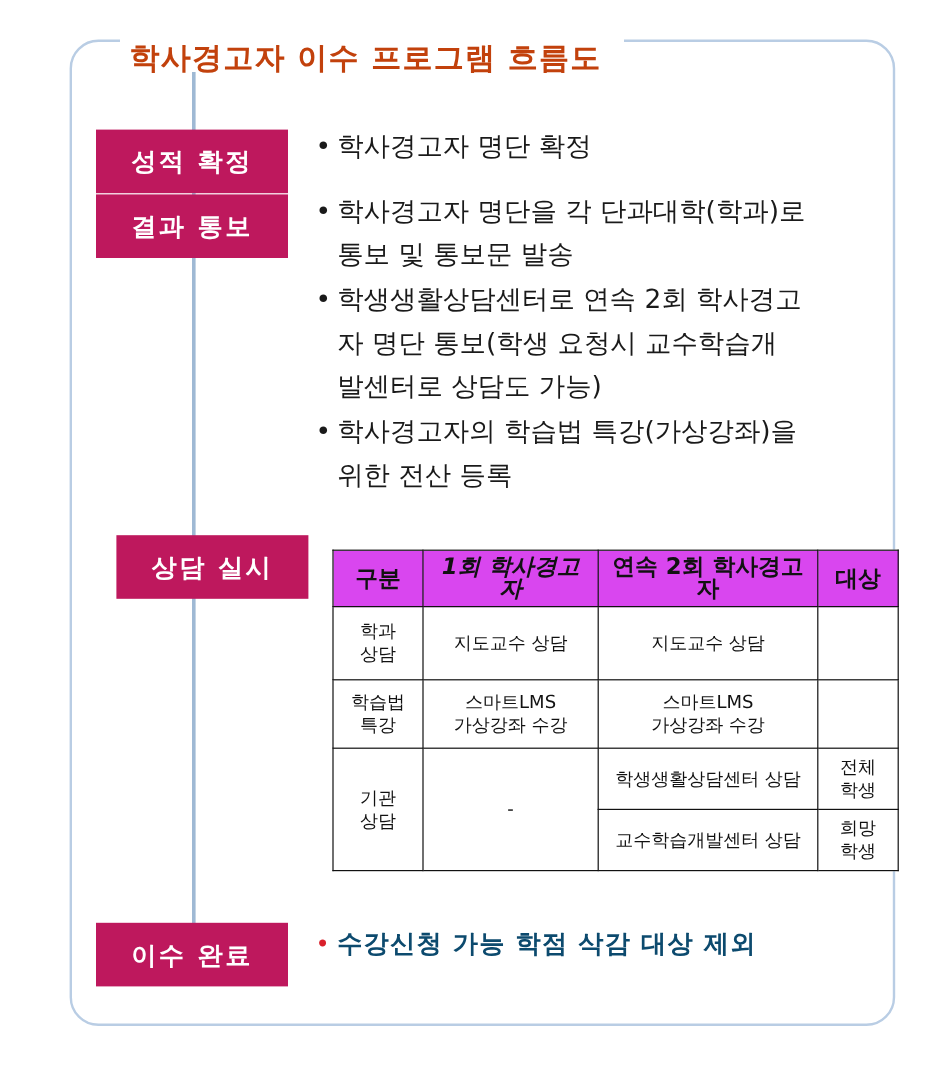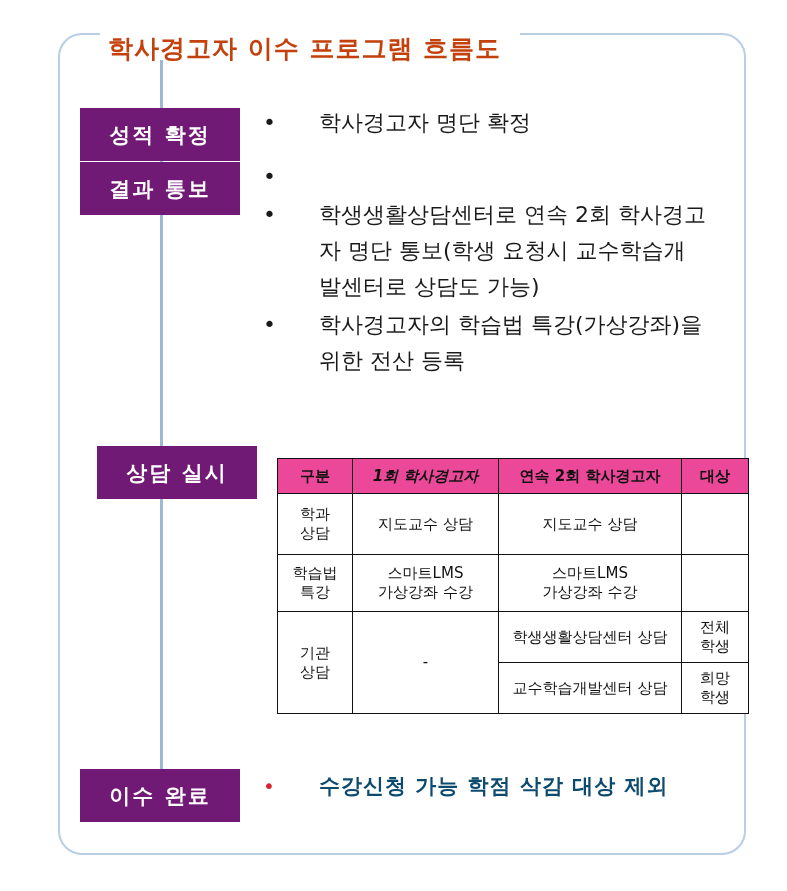--- a/index.html
+++ b/index.html
@@ -56,21 +56,21 @@
     width: 3px;
     height: 740px;
     background: #9fb9d4;
   }
 
   
   .pill {
     position: absolute;
     width: 160px;
     height: 53px;
-    background: #701a75;
+    background: #be185d;
     color: #ffffff;
     font-size: 21px;
     font-weight: bold;
     letter-spacing: 2px;
     display: flex;
     align-items: center;
     justify-content: center;
     box-sizing: border-box;
   }
   #pill-0 { left: 80px; top: 108px; }
@@ -92,21 +92,20 @@
     width: 18px;
     flex: 0 0 18px;
     font-size: 22px;
     line-height: 36px;
     color: #1a1a1a;
   }
   .bullet-text {
     font-size: 22px;
     line-height: 36px;
     white-space: pre-line;
-    margin-left: 38px;
   }
   #bullets-top { left: 263px; top: 105px; width: 460px; }
   #bullets-notify { left: 263px; top: 159px; width: 460px; }
   #bullets-complete { left: 263px; top: 770px; width: 460px; }
   #bullets-complete .bullet-dot { color: #d9202b; font-size: 20px; line-height: 32px;}
   #bullets-complete .bullet-text {
     color: #0c4a6e;
     font-size: 21px;
     font-weight: bold;
     line-height: 32px;
@@ -126,24 +125,24 @@
     font-size: 15px;
     color: #111111;
     text-align: center;
     vertical-align: middle;
     padding: 4px 6px;
     font-weight: normal;
     line-height: 19px;
     white-space: pre-line;
   }
   #matrix thead th {
-    background: #ec4899;
+    background: #d946ef;
     font-weight: bold;
     height: 26px;
-    font-size: 15px;
+    font-size: 19px;
     text-align: center;
   }
   .c-head { width: 62px; }
   .c-one  { width: 133px; font-style: italic; }
   .c-two  { width: 170px; }
   .c-tgt  { width: 54px; }
   .row-tall td { height: 52px; }
   .row-mid td { height: 48px; }
   .row-small td { height: 42px; }
 </style>
@@ -164,20 +163,22 @@
 <div class="bullet-block" id="bullets-top">
   <div class="bullet-row">
     <div class="bullet-dot">•</div>
     <div class="bullet-text">학사경고자 명단 확정</div>
   </div>
 </div>
 
 <div class="bullet-block" id="bullets-notify">
   <div class="bullet-row">
     <div class="bullet-dot">•</div>
+    <div class="bullet-text">학사경고자 명단을 각 단과대학(학과)로
+통보 및 통보문 발송</div>
   </div>
   <div class="bullet-row">
     <div class="bullet-dot">•</div>
     <div class="bullet-text">학생생활상담센터로 연속 2회 학사경고
 자 명단 통보(학생 요청시 교수학습개
 발센터로 상담도 가능)</div>
   </div>
   <div class="bullet-row">
     <div class="bullet-dot">•</div>
     <div class="bullet-text">학사경고자의 학습법 특강(가상강좌)을

